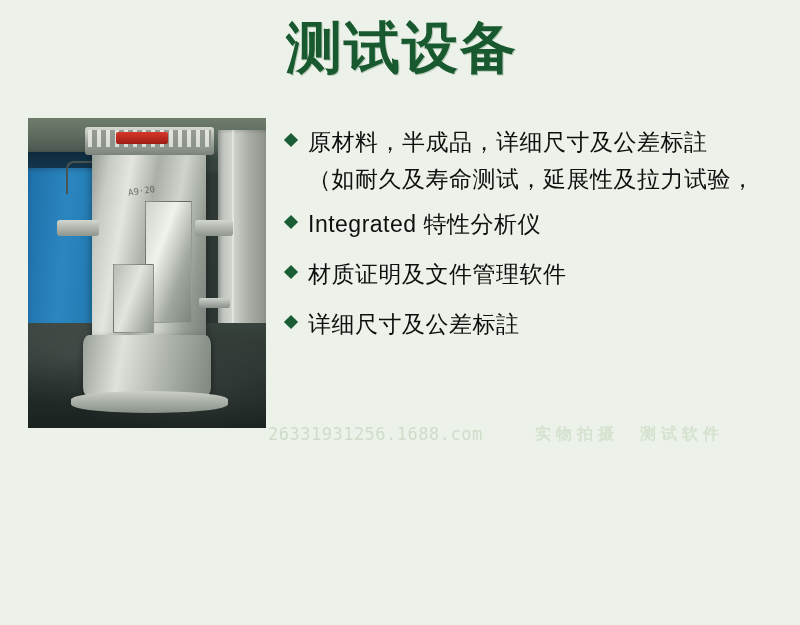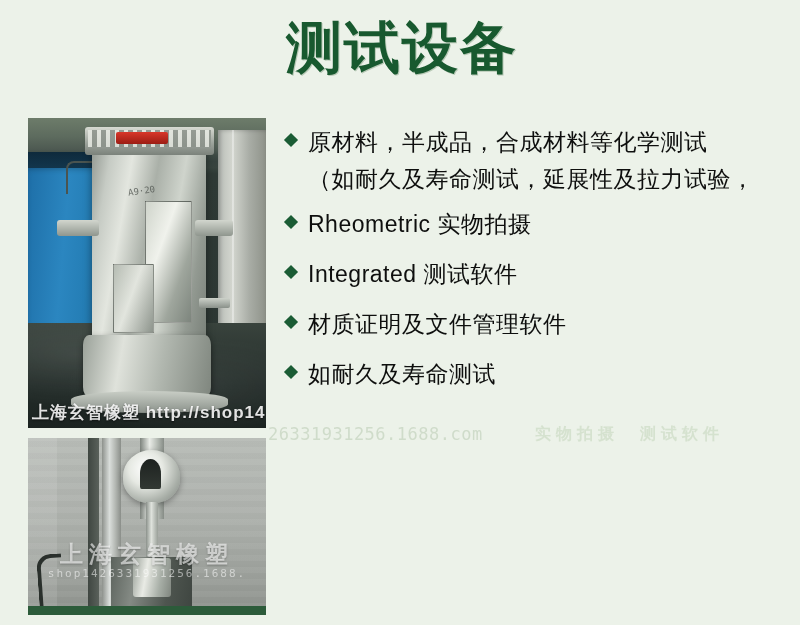--- a/index.html
+++ b/index.html
@@ -417,73 +417,50 @@
       <div class="p1-fix-block2"></div>
     </div>
     <div class="p1-flange-top"></div>
     <div class="p1-bolts"></div>
     <div class="p1-red"></div>
     <div class="p1-rod-l"></div>
     <div class="p1-rod-r"></div>
     <div class="p1-rod-r2"></div>
     <div class="p1-base-disc"></div>
     <div class="p1-base-plate"></div>
-    <div class="p1-wm-band">
-      <div class="p1-wm-text">上海玄智橡塑  http://shop14</div>
-    </div>
   </div>
 
-  <div class="photo photo-bottom">
-    <div class="p2-bg"></div>
-    <div class="p2-wall"></div>
-    <div class="p2-darkbar"></div>
-    <div class="p2-post"></div>
-    <div class="p2-grip-shaft"></div>
-    <div class="p2-grip-head"></div>
-    <div class="p2-grip-hole"></div>
-    <div class="p2-spec"></div>
-    <div class="p2-lower-block"></div>
-    <div class="p2-lower-grip"></div>
-    <div class="p2-cable"></div>
-    <div class="p2-green-floor"></div>
-    <div class="p2-wm-main">上海玄智橡塑</div>
-    <div class="p2-wm-sub">shop1426331931256.1688.</div>
-  </div>
 
   <div class="wm-strip">
     <div class="wm-url">26331931256.1688.com</div>
     <div class="wm-note">实物拍摄　测试软件</div>
   </div>
 
   <div class="bullets">
 
     <div class="bullet-row b1">
       <span class="bullet-mark"></span>
       <span class="bullet-text">
-        <span class="cont">原材料，半成品，合成材料等化学测试</span>
+        <span class="cont">原材料，半成品，详细尺寸及公差标註</span>
         <span class="cont">（如耐久及寿命测试，延展性及拉力试验，</span>
       </span>
     </div>
 
     <div class="bullet-row">
       <span class="bullet-mark"></span>
-      <span class="bullet-text">Rheometric 实物拍摄</span>
+      <span class="bullet-text">Integrated 特性分析仪</span>
     </div>
 
-    <div class="bullet-row">
-      <span class="bullet-mark"></span>
-      <span class="bullet-text">Integrated 测试软件</span>
-    </div>
 
     <div class="bullet-row">
       <span class="bullet-mark"></span>
       <span class="bullet-text">材质证明及文件管理软件</span>
     </div>
 
     <div class="bullet-row">
       <span class="bullet-mark"></span>
-      <span class="bullet-text">如耐久及寿命测试</span>
+      <span class="bullet-text">详细尺寸及公差标註</span>
     </div>
 
 
   </div>
 
 </div>
 
 </body></html>

